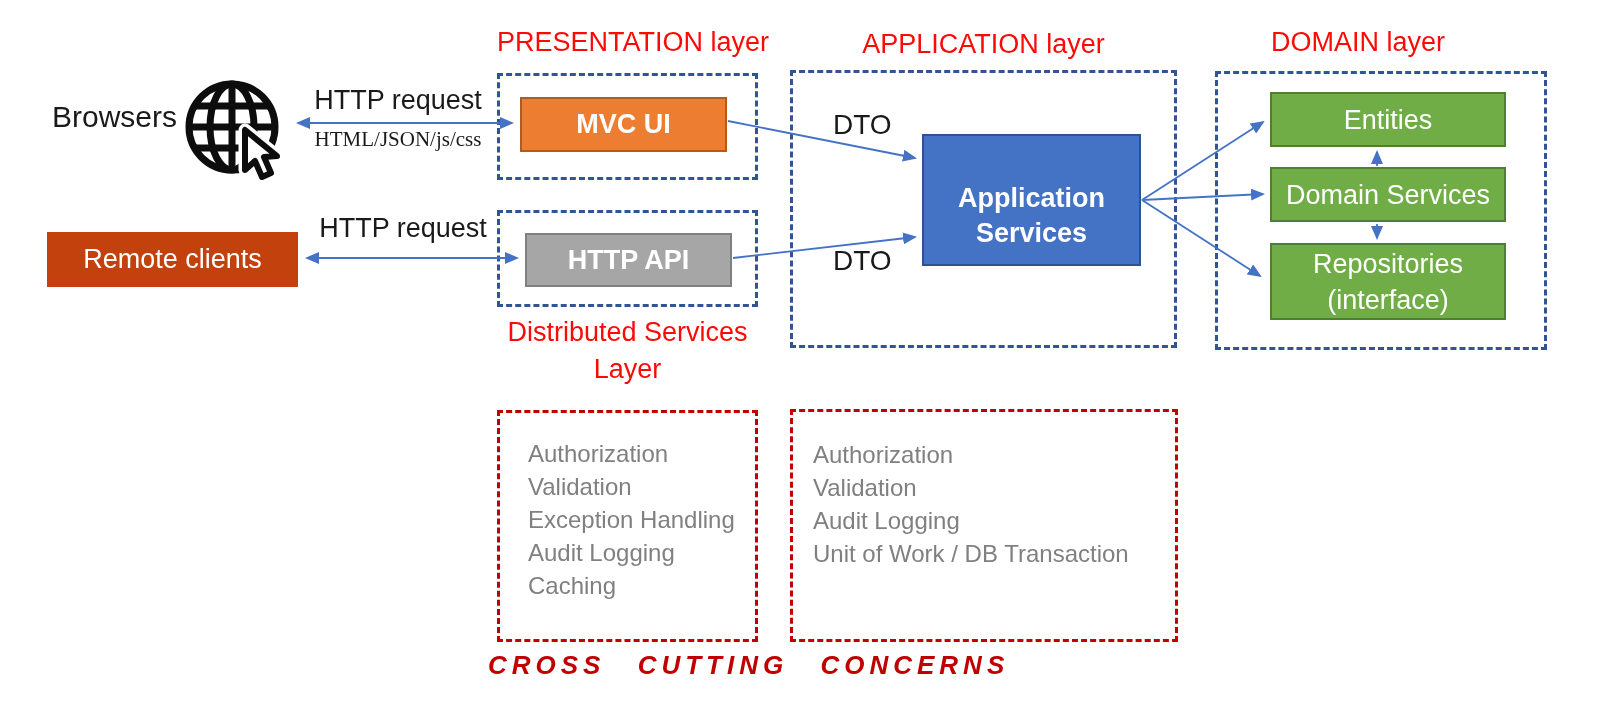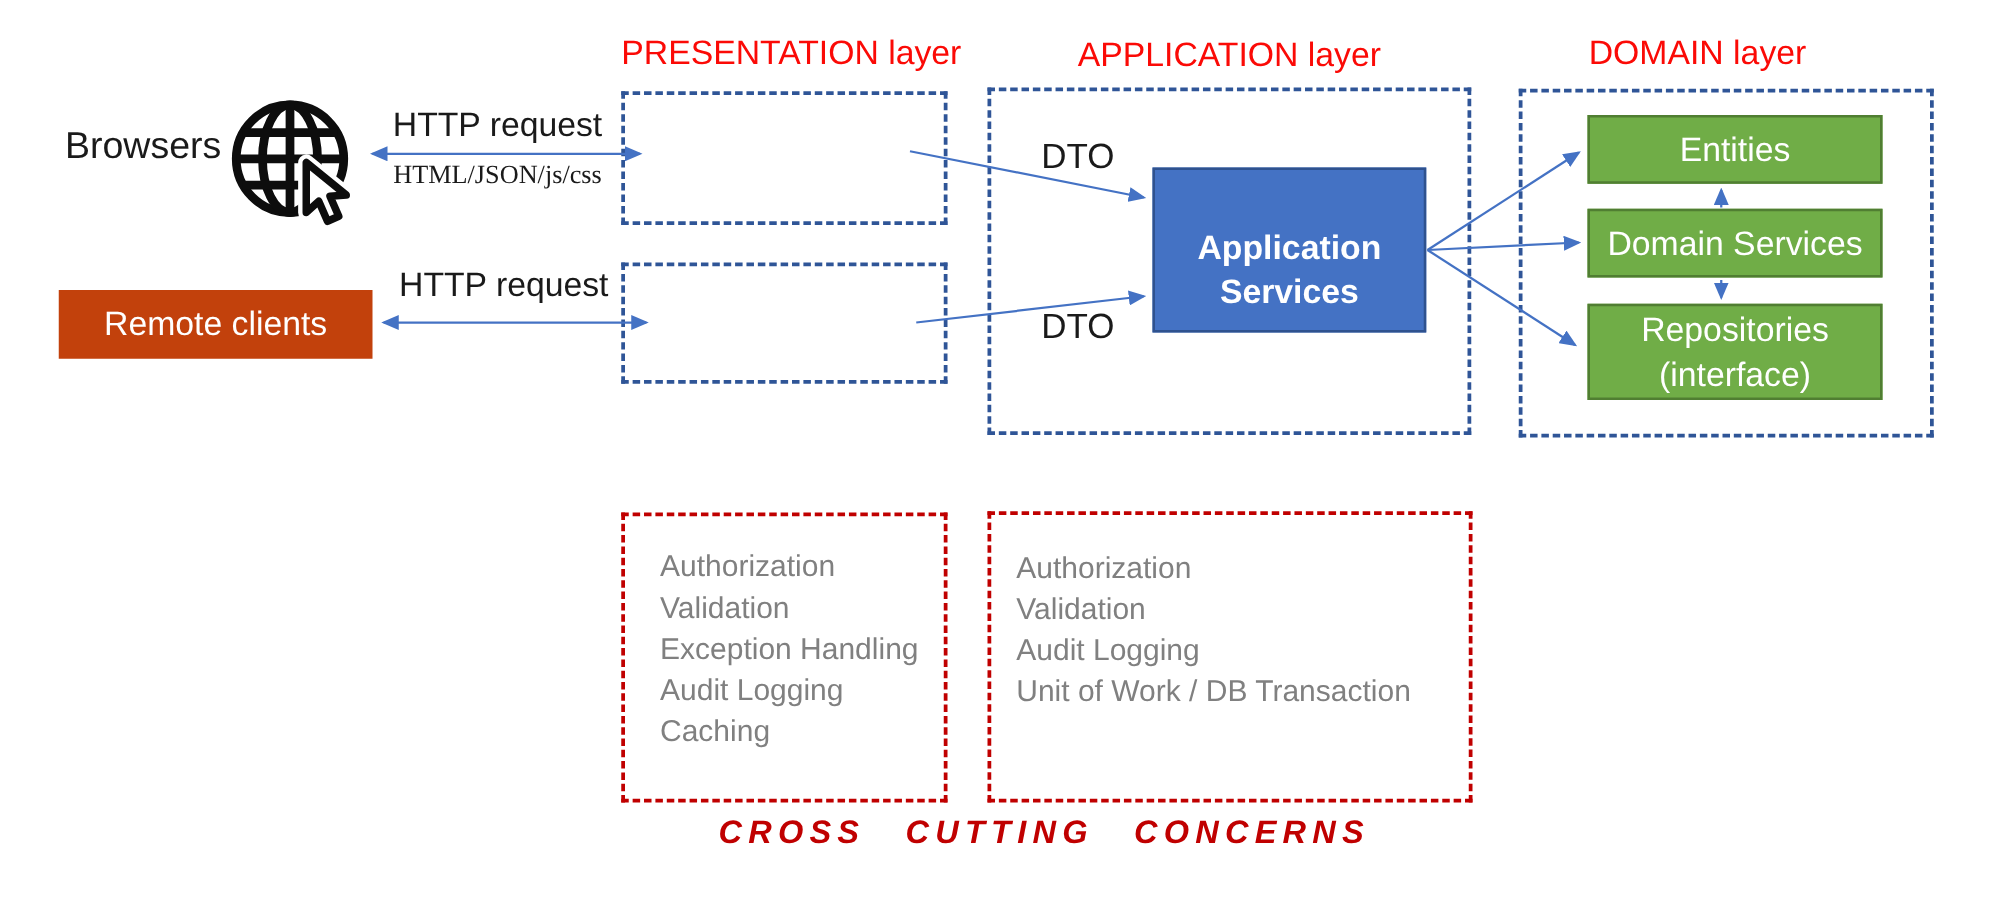--- a/index.html
+++ b/index.html
@@ -14,21 +14,21 @@
   .node{display:flex;align-items:center;justify-content:center;text-align:center;color:#fff;font-size:27px;line-height:33px;}
   .node.bold{font-weight:bold;}
   .mvc{background:var(--orange_fill);border:2px solid var(--orange_border);}
   .api{background:var(--gray_fill);border:2px solid var(--gray_border);}
   .appsvc{background:var(--blue_fill);border:2px solid var(--blue_box_border);}
   .green{background:var(--green_fill);border:2px solid var(--green_border);line-height:36px;}
   .black-box{background:#c2410c;color:#fff;display:flex;align-items:center;justify-content:center;font-size:27px;}
   .edge-label{color:#1a1a1a;text-align:center;white-space:nowrap;}
   .cc-list{color:var(--list_gray);font-size:24px;line-height:33px;}
   .cross-cutting{color:var(--dashed_red);font-size:26px;font-style:italic;font-weight:bold;
-    letter-spacing:5px;word-spacing:20px;text-align:right;white-space:nowrap;}
+    letter-spacing:5px;word-spacing:20px;text-align:left;white-space:nowrap;}
   svg.overlay{position:absolute;left:0;top:0;pointer-events:none;}
   svg.overlay line{stroke:var(--arrow_blue);stroke-width:1.8;}
   svg.overlay marker path{fill:var(--arrow_blue);}
 </style>
 </head>
 <body>
 
 <div id="canvas">
 
   <div class="abs" style="left:52px;top:100px;font-size:30px;color:#1a1a1a;">Browsers</div>
@@ -52,22 +52,29 @@
     <span>Remote clients</span>
   </div>
 
   <div class="abs edge-label" style="left:300px;top:85px;width:196px;font-size:27px;">HTTP request</div>
   <div class="abs edge-label" style="left:300px;top:127px;width:196px;font-size:21px;font-family:Liberation Serif, serif;">HTML/JSON/js/css</div>
 
   <div class="abs edge-label" style="left:305px;top:213px;width:196px;font-size:27px;">HTTP request</div>
 
   <div class="abs layer-title" style="left:497px;top:27px;width:261px;">PRESENTATION layer</div>
   <div class="abs dashed-blue" style="left:497px;top:73px;width:261px;height:107px;"></div>
+  <div class="abs node bold mvc" style="left:520px;top:97px;width:207px;height:55px;">
+    <span>MVC UI</span>
+  </div>
 
   <div class="abs dashed-blue" style="left:497px;top:210px;width:261px;height:97px;"></div>
+  <div class="abs node bold api" style="left:525px;top:233px;width:207px;height:54px;">
+    <span>HTTP API</span>
+  </div>
+  <div class="abs layer-title" style="left:480px;top:314px;width:295px;white-space:normal;line-height:37px;">Distributed Services Layer</div>
 
   <div class="abs layer-title" style="left:790px;top:29px;width:387px;">APPLICATION layer</div>
   <div class="abs dashed-blue" style="left:790px;top:70px;width:387px;height:278px;"></div>
   <div class="abs edge-label" style="left:833px;top:109px;font-size:28px;">DTO</div>
   <div class="abs edge-label" style="left:833px;top:245px;font-size:28px;">DTO</div>
   <div class="abs node bold appsvc" style="left:922px;top:134px;width:219px;height:132px;line-height:35px;">
     <span style="width:170px;margin-top:32px;">Application Services</span>
   </div>
 
   <div class="abs layer-title" style="left:1213px;top:27px;width:290px;">DOMAIN layer</div>

